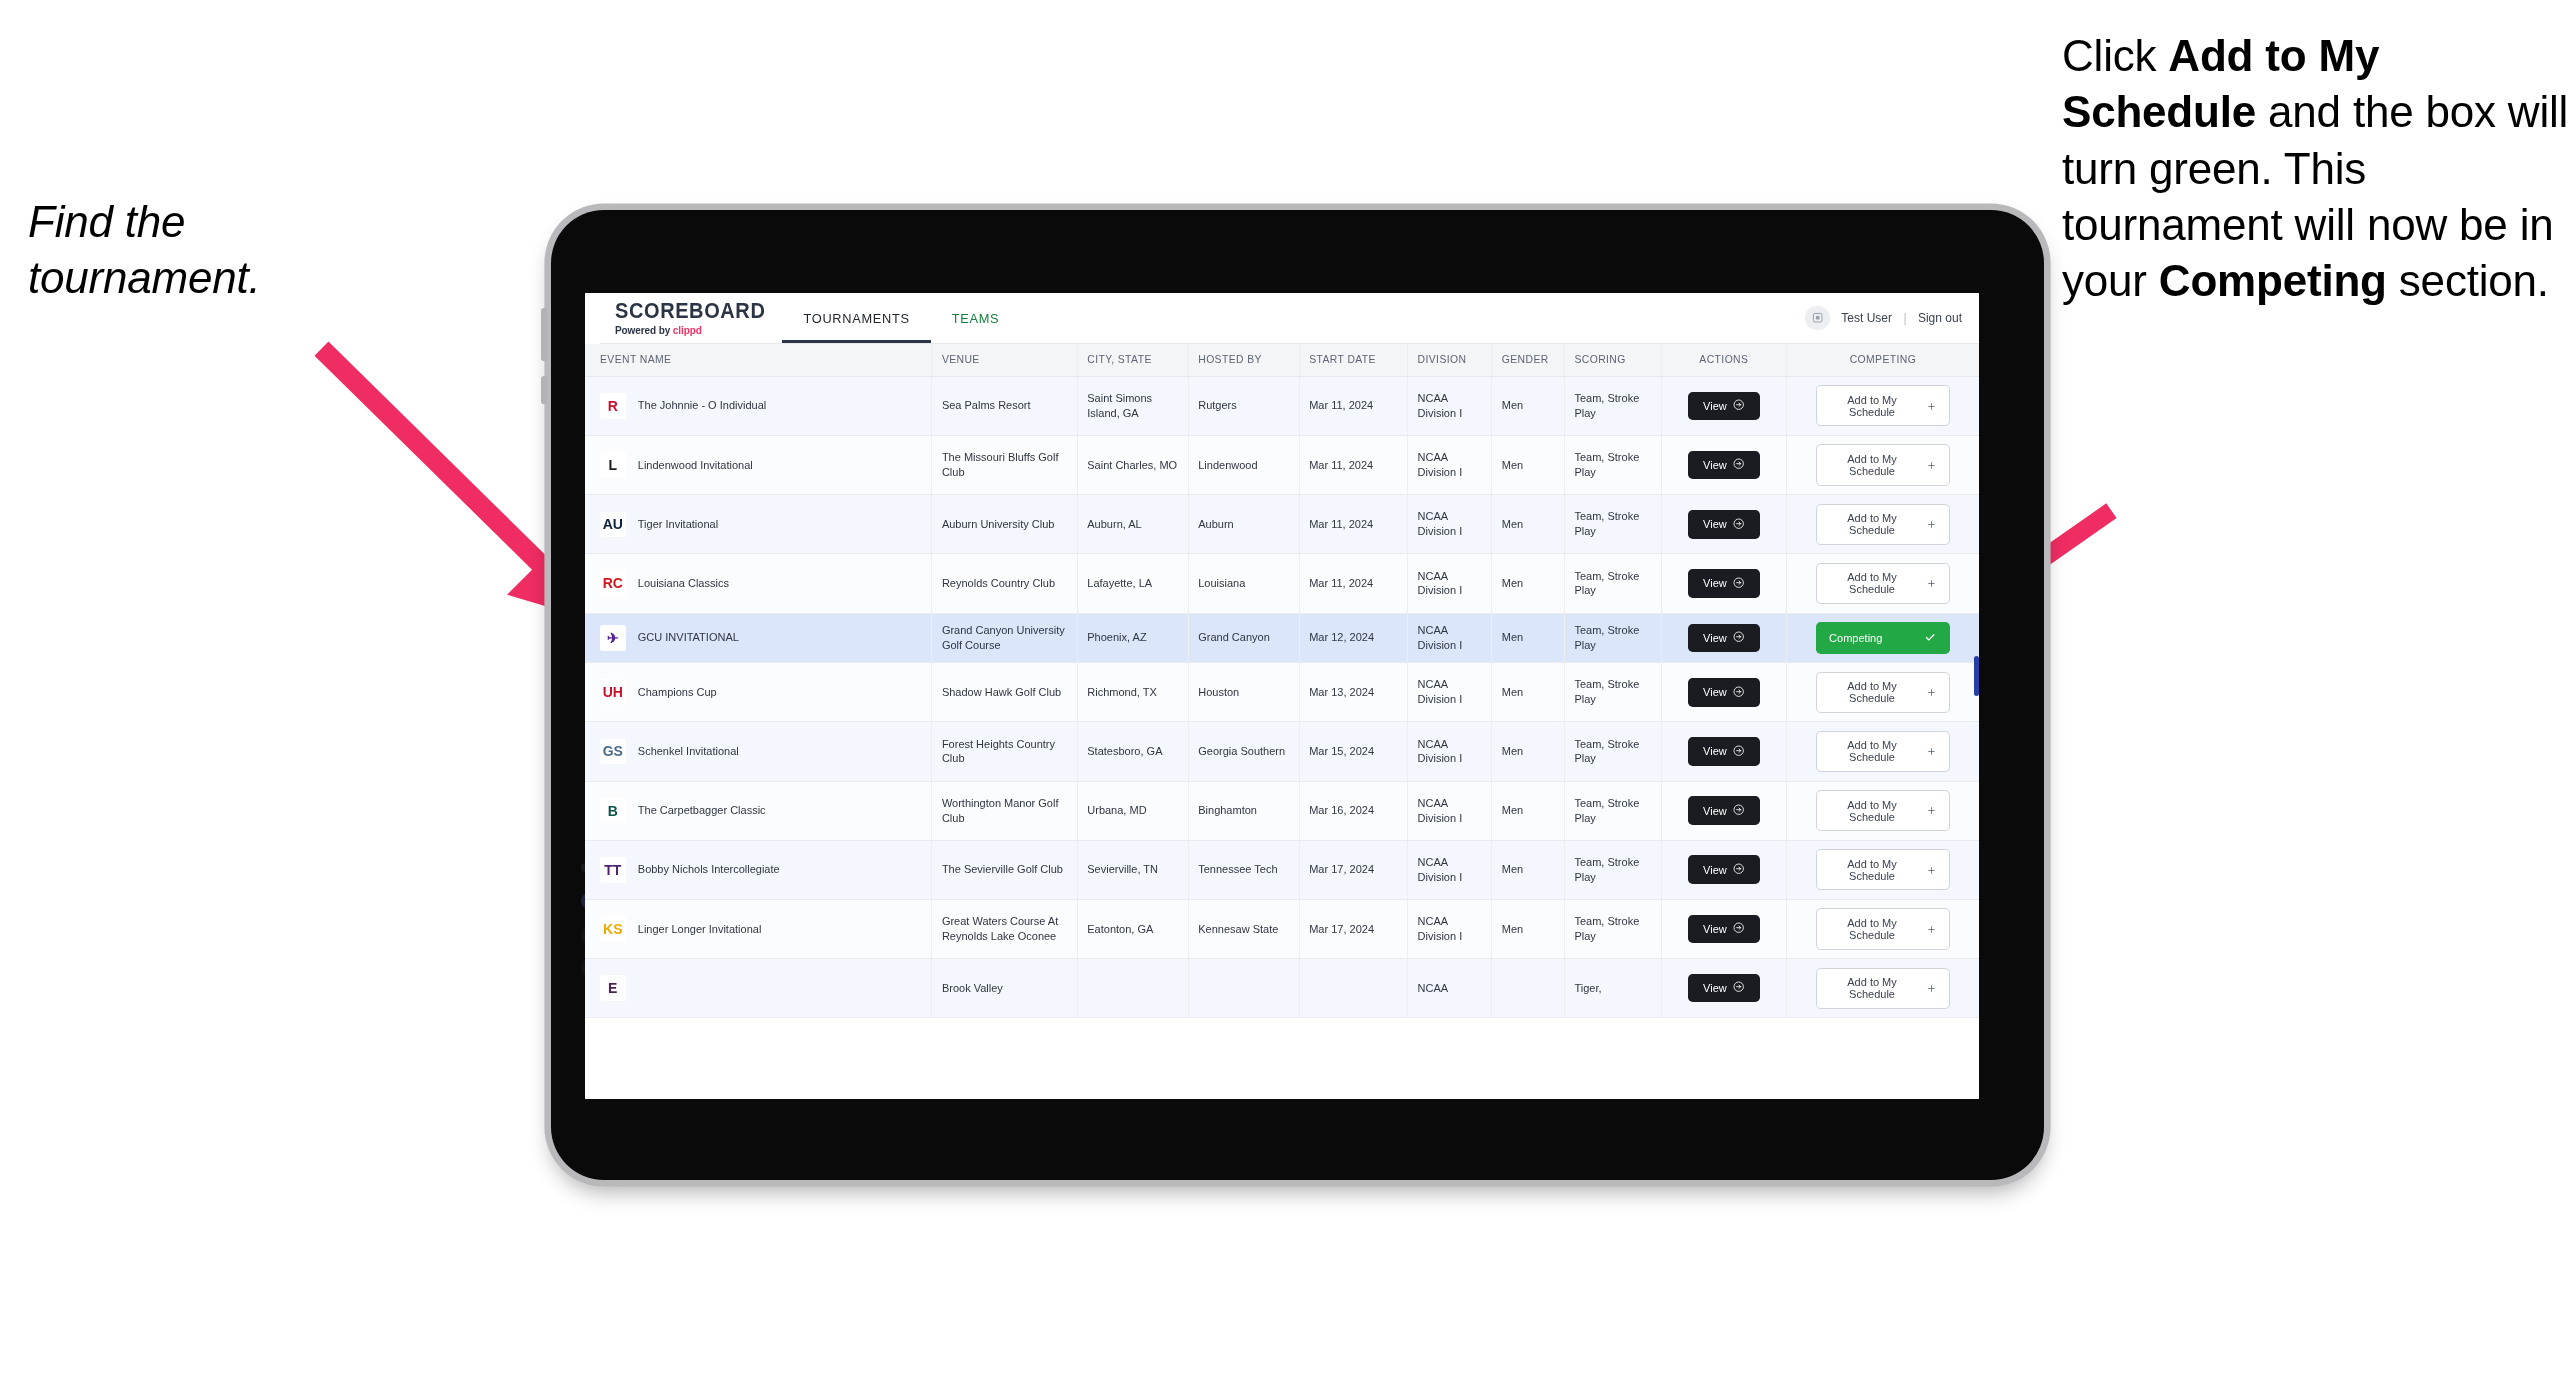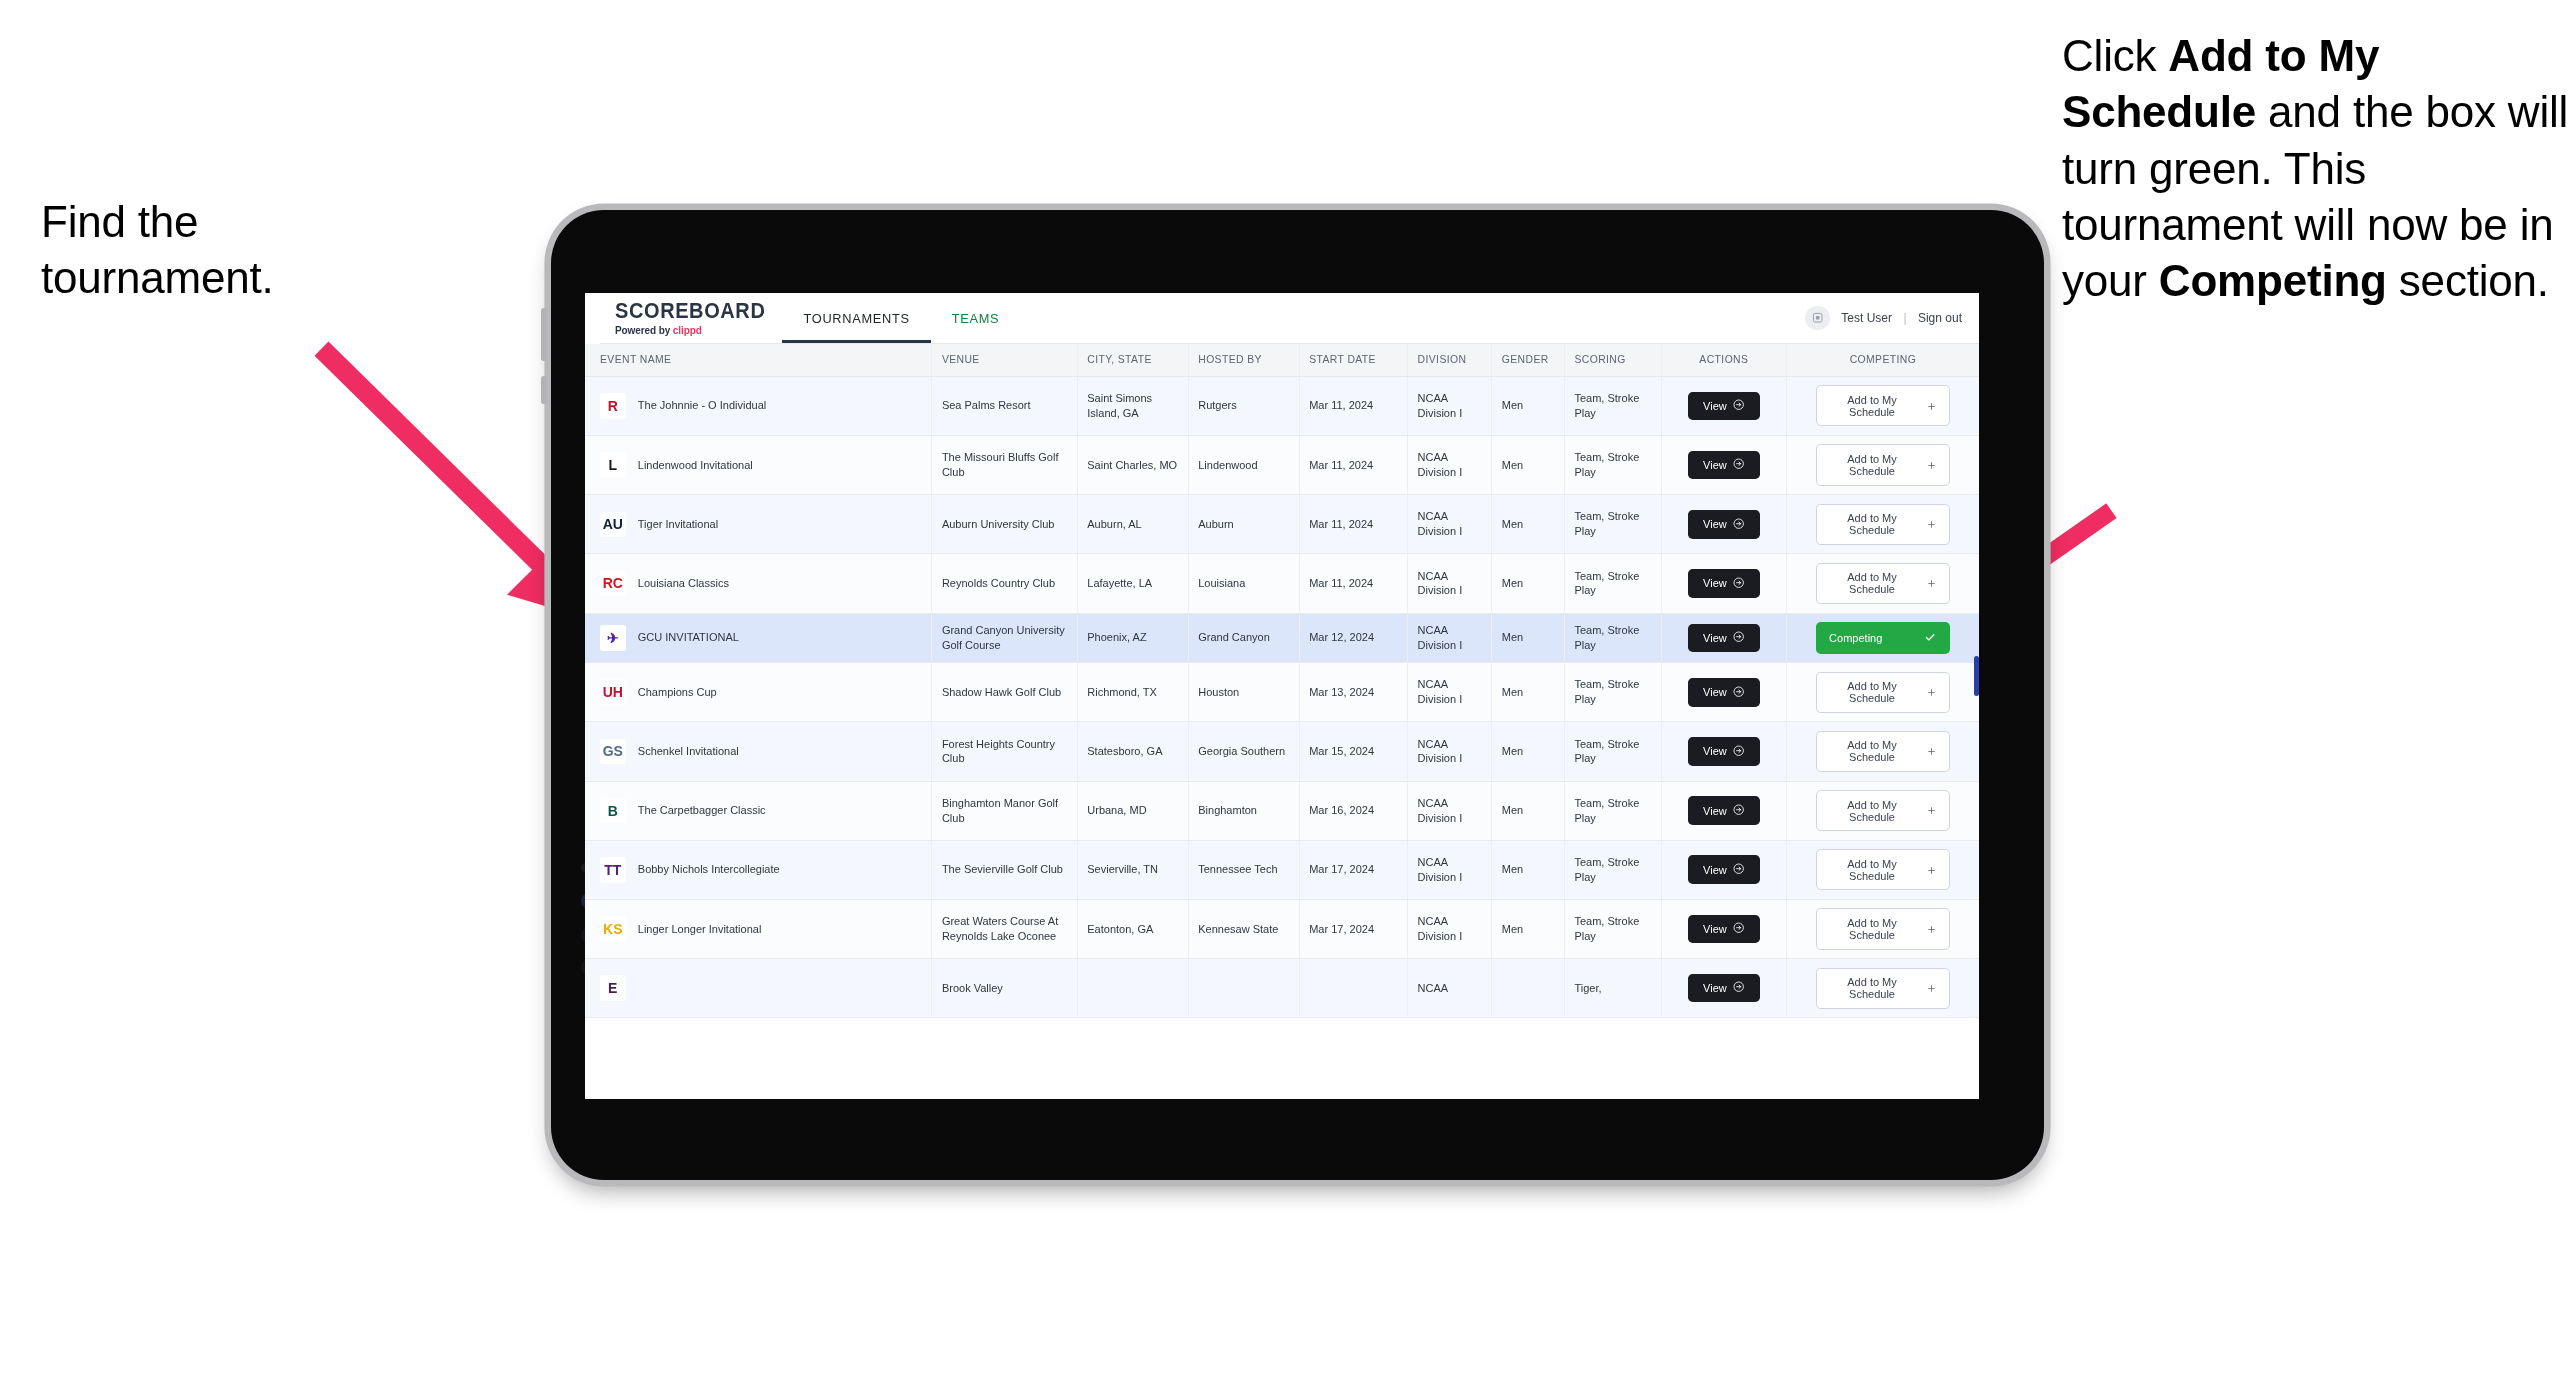--- a/index.html
+++ b/index.html
@@ -15,21 +15,21 @@
   
   .annot {
     position: absolute;
     color: #000;
     font-size: 44px;
     line-height: 1.28;
     font-weight: 400;
     letter-spacing: -0.2px;
   }
   .annot b { font-weight: 700; }
-  #annot-left  { left: 41px;  top: 194px; width: 407px; }
+  #annot-left  { left: 28px;  top: 194px; width: 407px; font-style: italic; }
   #annot-right { left: 2062px; top: 28px;  width: 516px; }
 
   .arrow { position: absolute; }
 
   
   #tablet {
     position: absolute;
     left: 551px; top: 210px;
     width: 1493px; height: 970px;
     background: #0a0a0a;
@@ -460,21 +460,21 @@
                     <span class="plus">＋</span>
                   </button></td>
               </tr>
               <tr class="alt">
                 <td class="c-event">
                   <div class="event-cell">
                     <div class="logo" style="background: rgb(255, 255, 255); color: rgb(12, 84, 73);">B</div>
                     <span class="event-name">The Carpetbagger Classic</span>
                   </div>
                 </td>
-                <td class="c-venue">Binghamton Manor Golf Club</td>
+                <td class="c-venue">Worthington Manor Golf Club</td>
                 <td class="c-city">Urbana, MD</td>
                 <td class="c-host">Binghamton</td>
                 <td class="c-date">Mar 16, 2024</td>
                 <td class="c-div">NCAA Division I</td>
                 <td class="c-gender">Men</td>
                 <td class="c-score">Team, Stroke Play</td>
                 <td class="c-actions"><button class="view-btn">
                     <span>View</span>
                     <span class="ic"><svg width="11.4" height="11.4" viewBox="0 0 16 16">
                         <circle cx="8" cy="8" r="6.6" fill="none" stroke="#fff" stroke-width="1.2"></circle>

